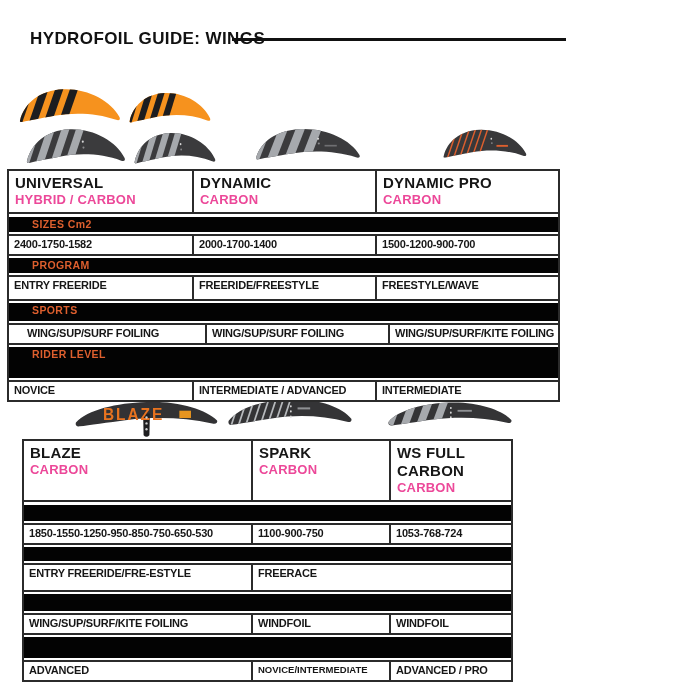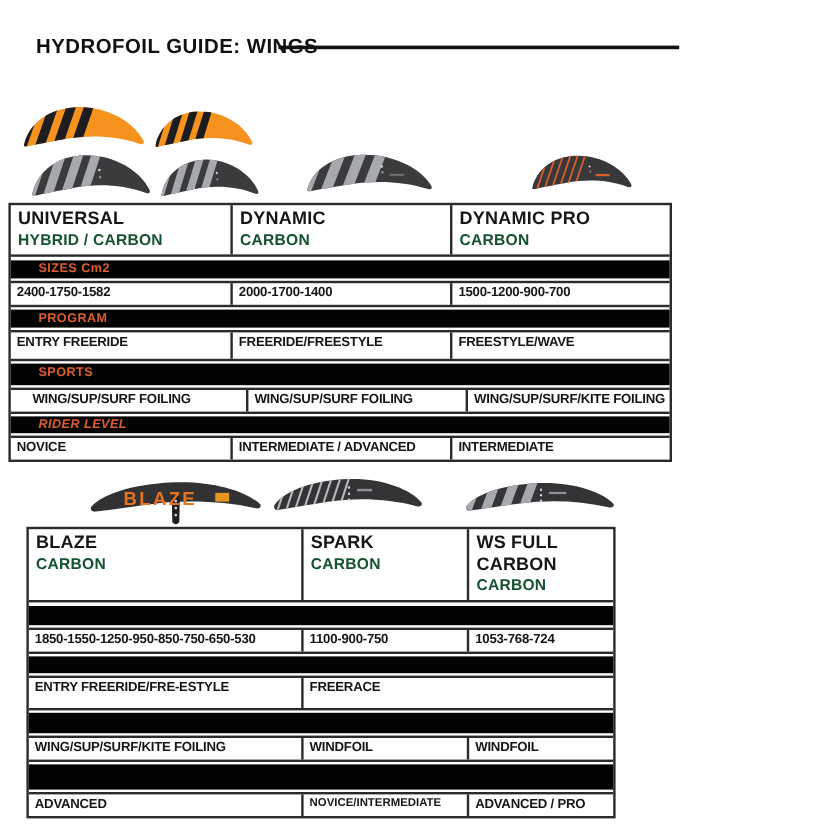--- a/index.html
+++ b/index.html
@@ -21,21 +21,21 @@
   .t2{left:22px;top:439px;width:491px;}
   .g-header{display:grid;}
   .t1 .g-header,.t1 .g-row{grid-template-columns:183px 183px 183px;}
   .t2 .g-header,.t2 .g-row{grid-template-columns:227px 138px 122px;}
   .hcell{padding:3px 6px 4px 6px;border-left:2px solid #2b2b2b;box-sizing:border-box;}
   .hcell:first-child{border-left:none;}
   .g-header{border-bottom:2px solid #2b2b2b;}
   .t1 .g-header .hcell{min-height:33px;}
   .t2 .g-header .hcell{min-height:42px;}
   .hname{font-size:15px;font-weight:bold;letter-spacing:.2px;line-height:1.2;color:#161616;}
-  .hsub{font-size:13px;font-weight:bold;letter-spacing:.2px;line-height:1.25;color:#14532d;}
+  .hsub{font-size:13px;font-weight:bold;letter-spacing:.2px;line-height:1.25;color:#ec4899;}
   .g-band{background:#030303;color:#DD5F2E;font-size:10.5px;font-weight:bold;
           letter-spacing:.4px;padding-left:23px;overflow:hidden;}
   .g-band + .g-row{margin-top:2px;}
   .g-row + .g-band{margin-top:2px;}
   .g-header + .g-band{margin-top:3px;}
   .g-row{display:grid;border-top:2px solid #2b2b2b;border-bottom:2px solid #2b2b2b;box-sizing:border-box;}
   .g-row:last-child{border-bottom:none;}
   .cell{padding:2px 5px;border-left:2px solid #2b2b2b;box-sizing:border-box;
         font-size:11px;font-weight:bold;letter-spacing:-.2px;line-height:1.25;color:#161616;}
   .cell:first-child{border-left:none;}
@@ -248,21 +248,21 @@
     <div class="cell">FREESTYLE/WAVE</div>
   </div>
 
   <div class="g-band" style="height:18px;line-height:15px;">SPORTS</div>
   <div class="g-row" style="min-height:15px;padding-left:13px;">
     <div class="cell">WING/SUP/SURF FOILING</div>
     <div class="cell">WING/SUP/SURF FOILING</div>
     <div class="cell">WING/SUP/SURF/KITE FOILING</div>
   </div>
 
-  <div class="g-band" style="height:14px;line-height:15px;font-style:italic;">RIDER LEVEL</div>
+  <div class="g-band" style="height:31px;line-height:15px;">RIDER LEVEL</div>
   <div class="g-row" style="min-height:16px;">
     <div class="cell">NOVICE</div>
     <div class="cell">INTERMEDIATE / ADVANCED</div>
     <div class="cell">INTERMEDIATE</div>
   </div>
 </div>
 
 <div class="gtable t2">
   <div class="g-header">
     <div class="hcell">

